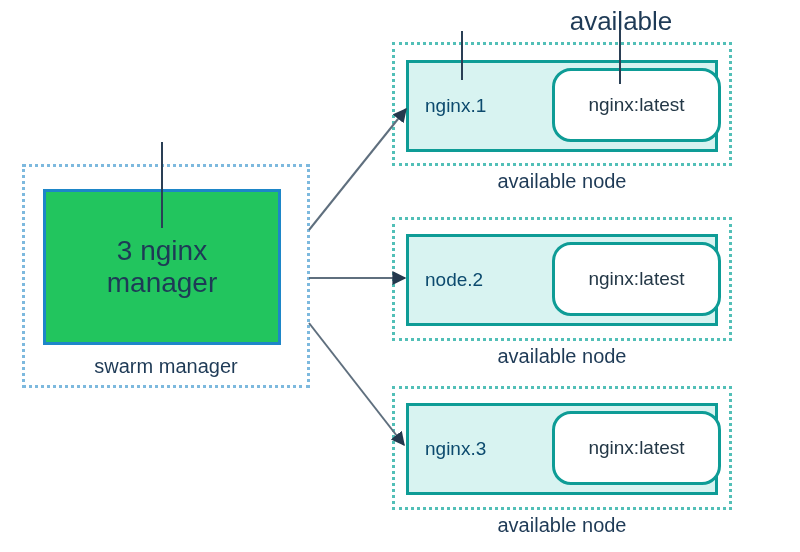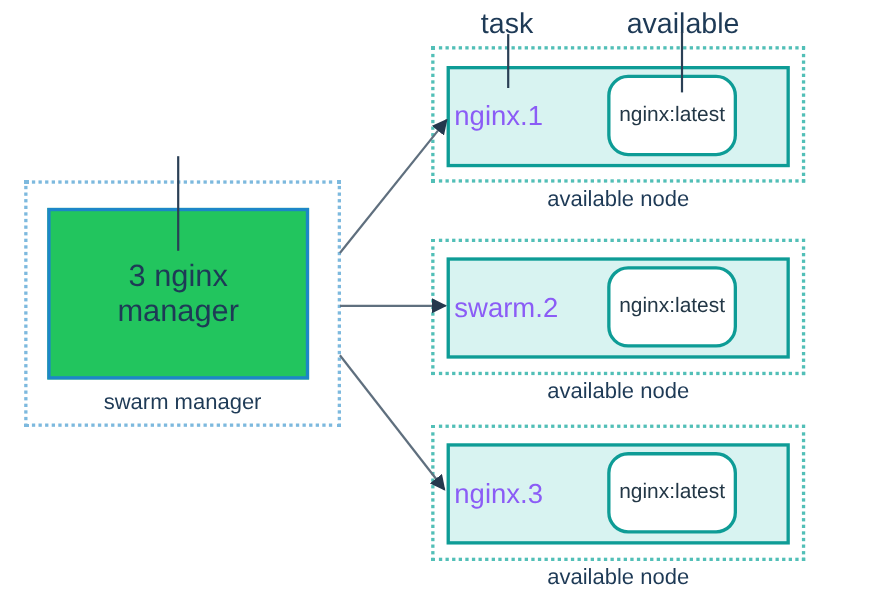--- a/index.html
+++ b/index.html
@@ -64,27 +64,27 @@
   .node-teal {
     left: 406px;
     width: 312px; height: 92px;
     box-sizing: border-box;
     border: 3px solid #0e9c96;
     background: #d8f3f1;
     display: flex;
     align-items: center;
   }
   .task-name {
-    padding-left: 4px;
-    font-size: 25px;
-    color: #8b5cf6;
+    padding-left: 16px;
+    font-size: 19px;
+    color: #0c4a6e;
   }
   .container-box {
     left: 552px;
-    width: 118px; height: 74px;
+    width: 169px; height: 74px;
     box-sizing: border-box;
     border: 3px solid #0e9c96;
     border-radius: 19px;
     background: #ffffff;
     display: flex;
     align-items: center;
     justify-content: center;
     font-size: 19px;
     color: #233746;
   }
@@ -97,42 +97,41 @@
     left: 0; top: 0;
     width: 800px; height: 552px;
     pointer-events: none;
   }
 </style>
 </head>
 <body>
 
 <div id="canvas">
 
-  <div class="abs toplabel" style="left:411px; top:6px; width:100px;">task</div>
   <div class="abs toplabel" style="left:546px; top:6px; width:150px;">available</div>
 
   <div class="abs swarm-dotted"></div>
   <div class="abs manager-box">
     <div>3 nginx</div>
     <div>manager</div>
   </div>
   <div class="abs caption manager-caption">swarm manager</div>
 
   <div class="abs node-dotted" style="top:42px;"></div>
   <div class="abs node-teal" style="top:60px;">
     <div class="task-name">nginx.1</div>
   </div>
   <div class="abs container-box" style="top:68px;">
     <span>nginx:latest</span>
   </div>
   <div class="abs caption node-caption" style="top:170px;">available node</div>
 
   <div class="abs node-dotted" style="top:217px;"></div>
   <div class="abs node-teal" style="top:234px;">
-    <div class="task-name">swarm.2</div>
+    <div class="task-name">node.2</div>
   </div>
   <div class="abs container-box" style="top:242px;">
     <span>nginx:latest</span>
   </div>
   <div class="abs caption node-caption" style="top:345px;">available node</div>
 
   <div class="abs node-dotted" style="top:386px;"></div>
   <div class="abs node-teal" style="top:403px;">
     <div class="task-name">nginx.3</div>
   </div>

